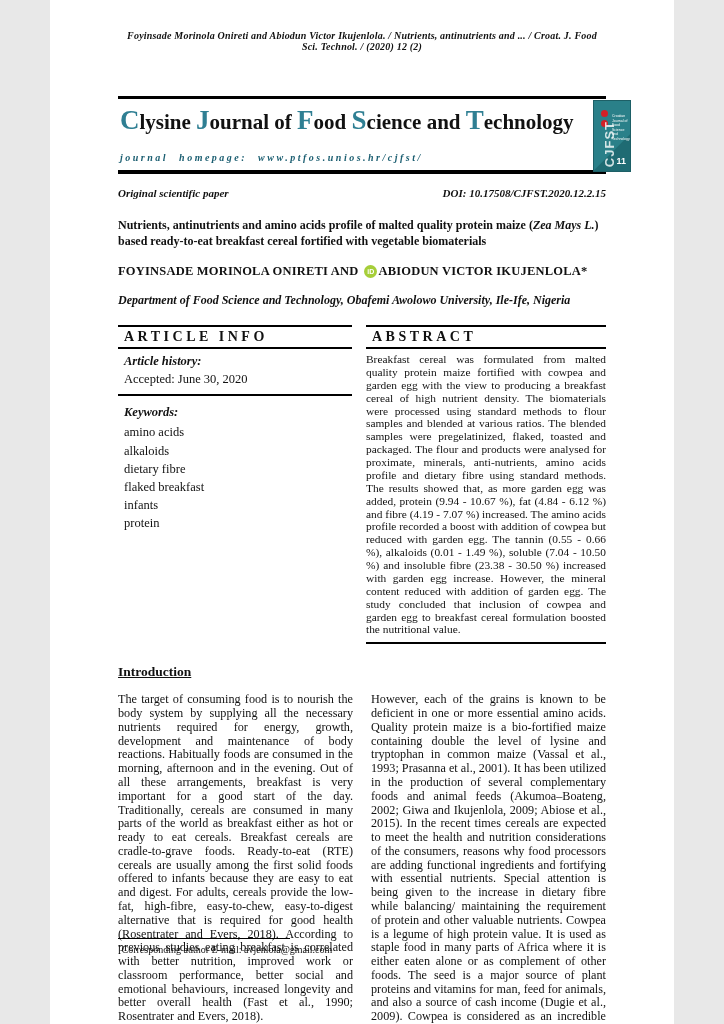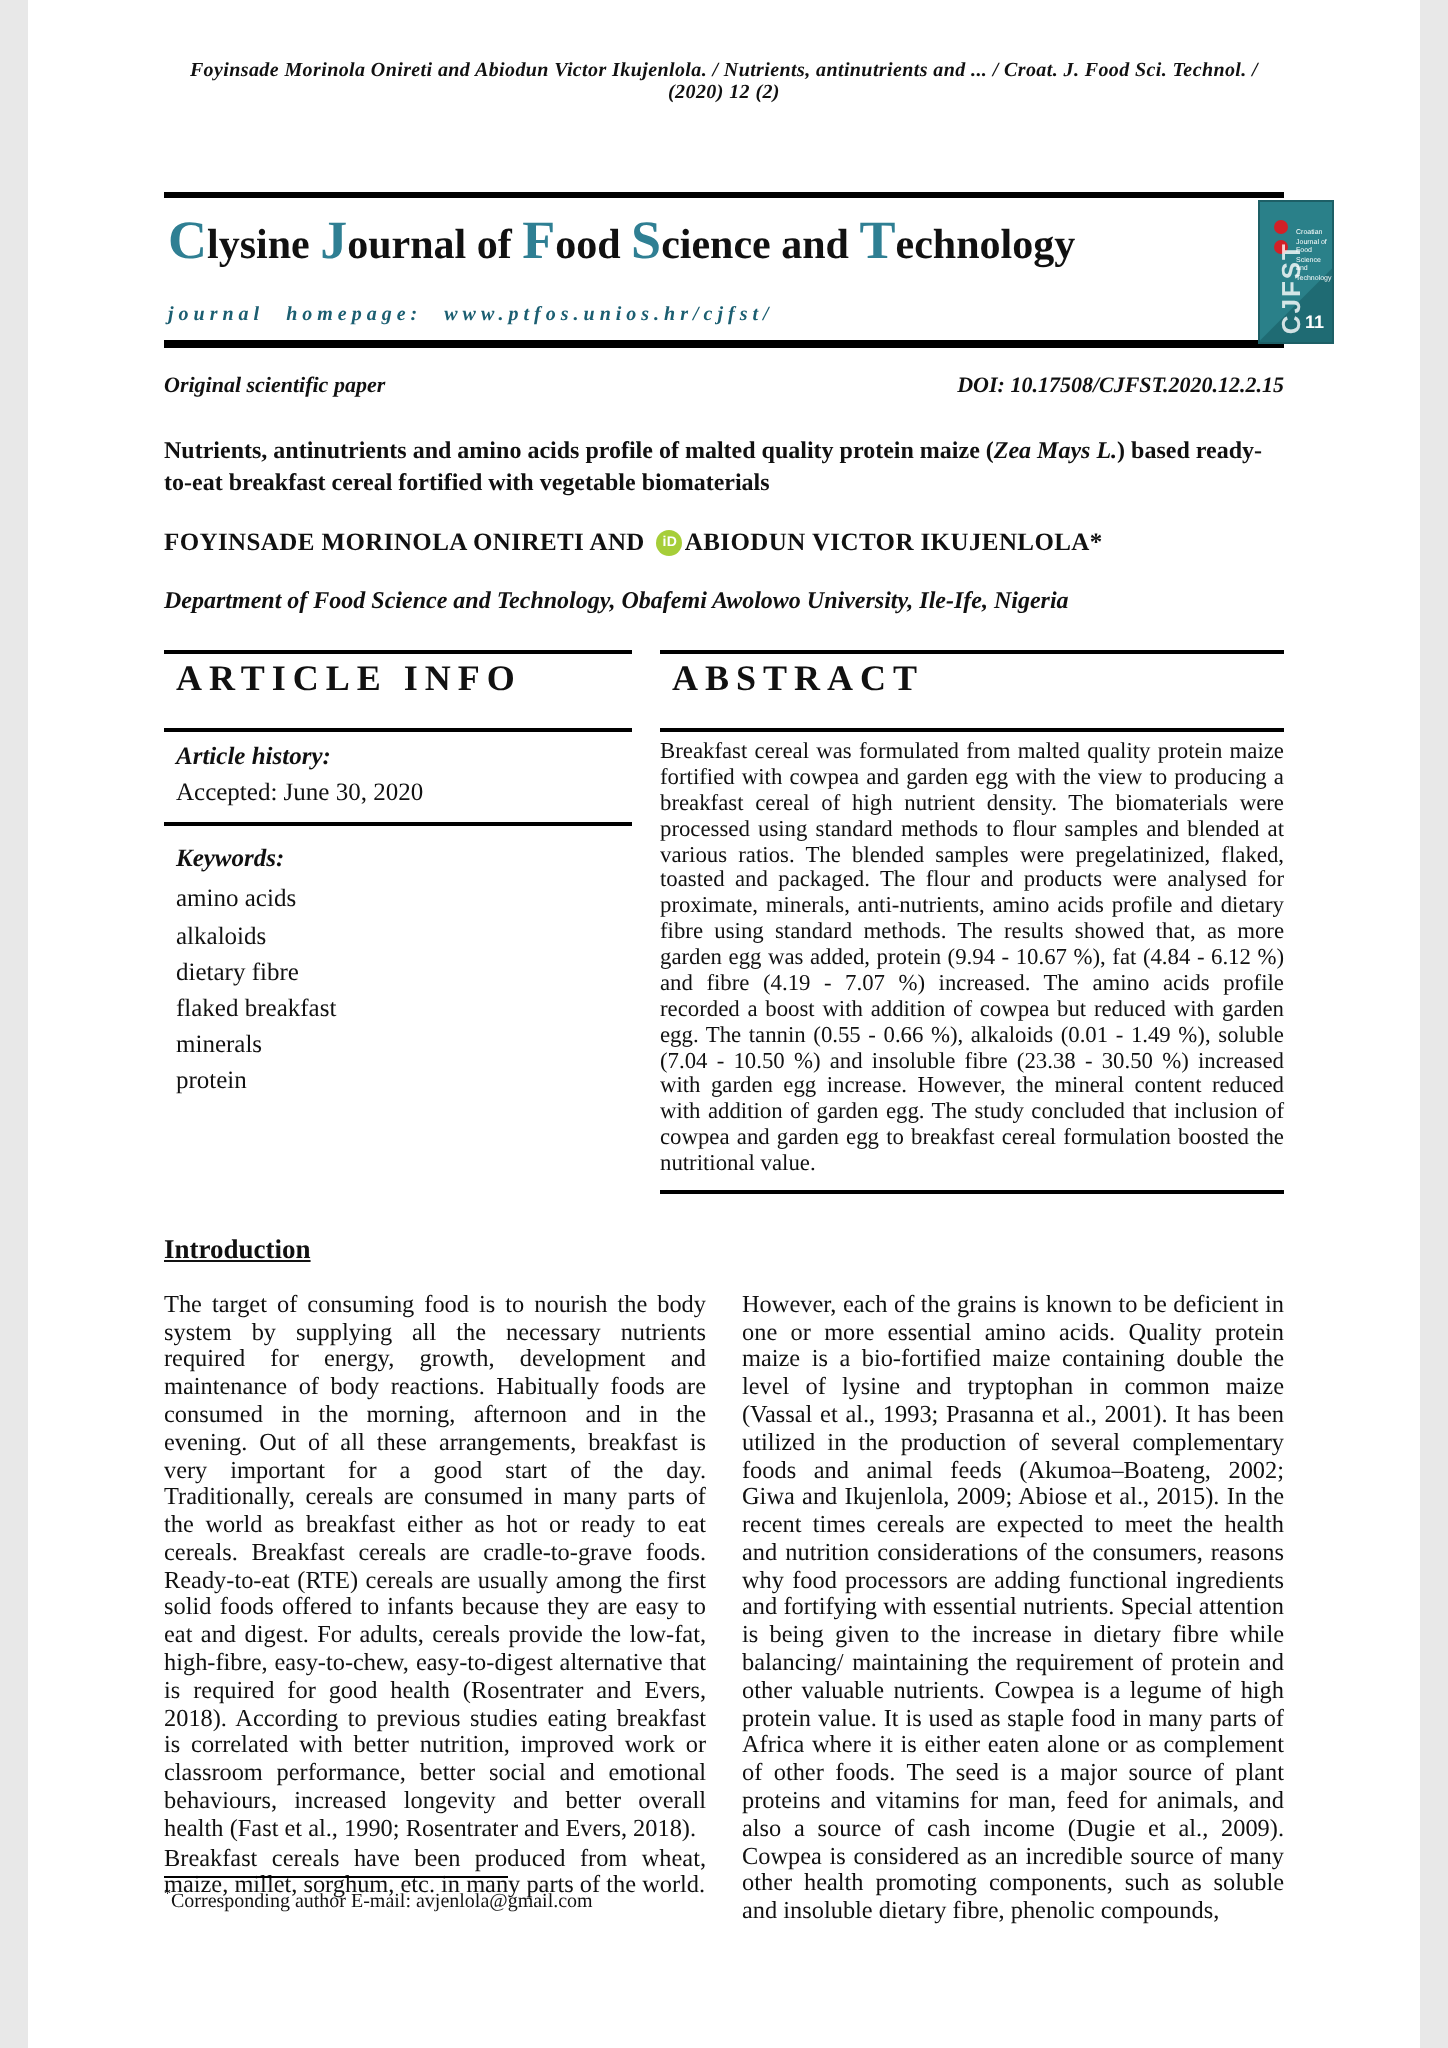--- a/index.html
+++ b/index.html
@@ -1,18 +1,18 @@
 <!DOCTYPE html>
 <html><head>
 <meta charset="utf-8">
 <style>
   html,body{margin:0;padding:0;background:#e8e8e8;}
   .page{
     position:relative;
-    width:696px;height:1024px;
+    width:624px;height:1024px;
     margin:0 auto;
     background:#ffffff;
     box-sizing:border-box;
     padding:30px 68px 0 68px;
     font-family:"Liberation Serif","DejaVu Serif",serif;
     color:#111;
   }
   
   .running-head{
     text-align:center;
@@ -156,24 +156,24 @@
     display:flex;
     gap:14px;
     margin-top:17px;
     align-items:flex-start;
   }
   .info-col{width:234px;flex:0 0 234px;}
   .abstract-col{flex:1;}
   .col-heading{
     border-top:2px solid #000;
     border-bottom:2px solid #000;
-    font-size:18px;
+    font-size:14px;
     font-weight:bold;
     letter-spacing:3.5px;
-    padding:2px 0 14px 6px;
+    padding:2px 0 2px 6px;
   }
   .info-body{font-size:12.5px;line-height:1.45;padding-left:6px;}
   .history-label,.keywords-label{font-style:italic;font-weight:bold;}
   .history-block{
     border-bottom:2px solid #000;
     margin-left:-6px;
     padding-left:6px;
     padding-top:3px;
     padding-bottom:6px;
   }
@@ -262,21 +262,21 @@
           <div class="history-label">Article history:</div>
           <div>Accepted: June 30, 2020</div>
         </div>
         <div class="keywords-block">
           <div class="keywords-label">Keywords:</div>
           <ul class="keywords-list">
             <li>amino acids</li>
             <li>alkaloids</li>
             <li>dietary fibre</li>
             <li>flaked breakfast</li>
-            <li>minerals</li>
+            <li>infants</li>
             <li>protein</li>
           </ul>
         </div>
       </div>
     </div>
 
     <div class="abstract-col">
       <div class="col-heading">ABSTRACT</div>
       <p class="abstract-text">Breakfast cereal was formulated from malted quality protein maize fortified with cowpea and garden egg with the view to producing a breakfast cereal of high nutrient density. The biomaterials were processed using standard methods to flour samples and blended at various ratios. The blended samples were pregelatinized, flaked, toasted and packaged. The flour and products were analysed for proximate, minerals, anti-nutrients, amino acids profile and dietary fibre using standard methods. The results showed that, as more garden egg was added, protein (9.94 - 10.67 %), fat (4.84 - 6.12 %) and fibre (4.19 - 7.07 %) increased. The amino acids profile recorded a boost with addition of cowpea but reduced with garden egg. The tannin (0.55 - 0.66 %), alkaloids (0.01 - 1.49 %), soluble (7.04 - 10.50 %) and insoluble fibre (23.38 - 30.50 %) increased with garden egg increase. However, the mineral content reduced with addition of garden egg. The study concluded that inclusion of cowpea and garden egg to breakfast cereal formulation boosted the nutritional value.</p>
     </div>

